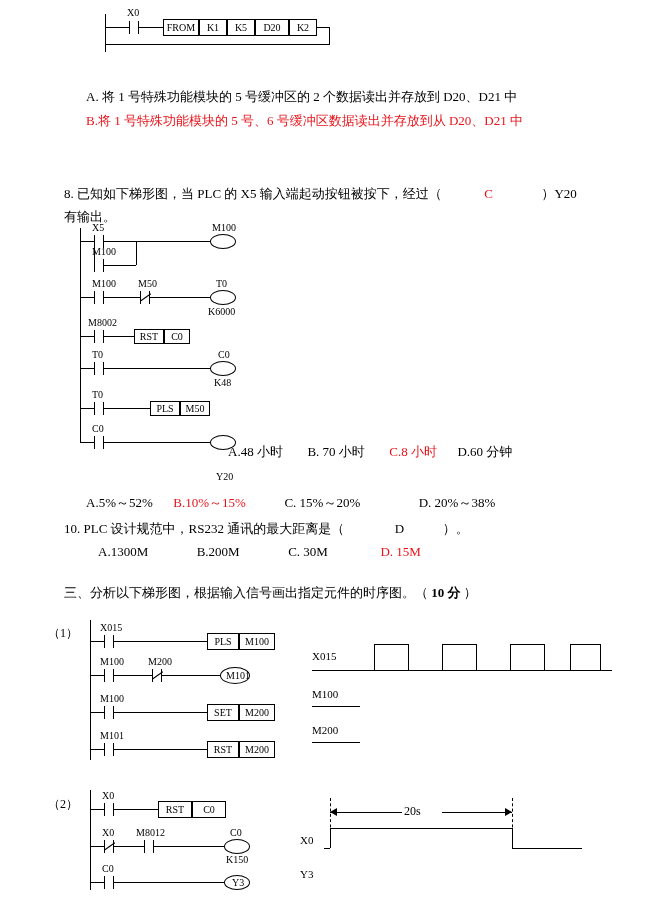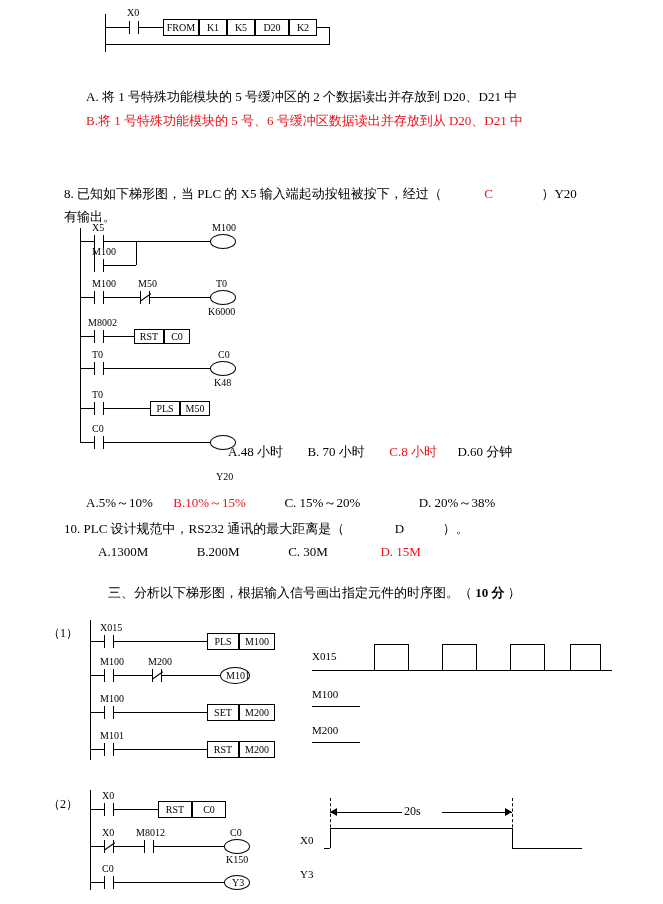--- a/index.html
+++ b/index.html
@@ -171,21 +171,21 @@
     <span>A.48 小时</span>
     <span style="display:inline-block;width:18px;"></span>
     <span>B. 70 小时</span>
     <span style="display:inline-block;width:18px;"></span>
     <span class="red">C.8 小时</span>
     <span style="display:inline-block;width:14px;"></span>
     <span>D.60 分钟</span>
   </div>
 
   <div class="tx" style="left:86px;top:494px;">
-    <span>A.5%～10%</span>
+    <span>A.5%～52%</span>
     <span style="display:inline-block;width:14px;"></span>
     <span class="red">B.10%～15%</span>
     <span style="display:inline-block;width:32px;"></span>
     <span>C. 15%～20%</span>
     <span style="display:inline-block;width:52px;"></span>
     <span>D. 20%～38%</span>
   </div>
 
   <div class="tx" style="left:64px;top:520px;">
     <span>10. PLC 设计规范中，RS232 通讯的最大距离是（</span>
@@ -197,21 +197,21 @@
   <div class="tx" style="left:98px;top:544px;">
     <span>A.1300M</span>
     <span style="display:inline-block;width:42px;"></span>
     <span>B.200M</span>
     <span style="display:inline-block;width:42px;"></span>
     <span>C. 30M</span>
     <span style="display:inline-block;width:46px;"></span>
     <span class="red">D. 15M</span>
   </div>
 
-  <div class="tx" style="left:64px;top:584px;margin-left:44px;">
+  <div class="tx" style="left:64px;top:584px;">
     <span>三、分析以下梯形图，根据输入信号画出指定元件的时序图。（</span>
     <span class="bold">10 分</span>
     <span>）</span>
   </div>
 
   <div class="tx" style="left:48px;top:625px;font-size:12px;">（1）</div>
 
   <div class="ladder" style="left:90px;top:620px;width:185px;height:140px;">
     <div class="rail vrail" style="left:0;top:0;height:140px;"></div>
 

